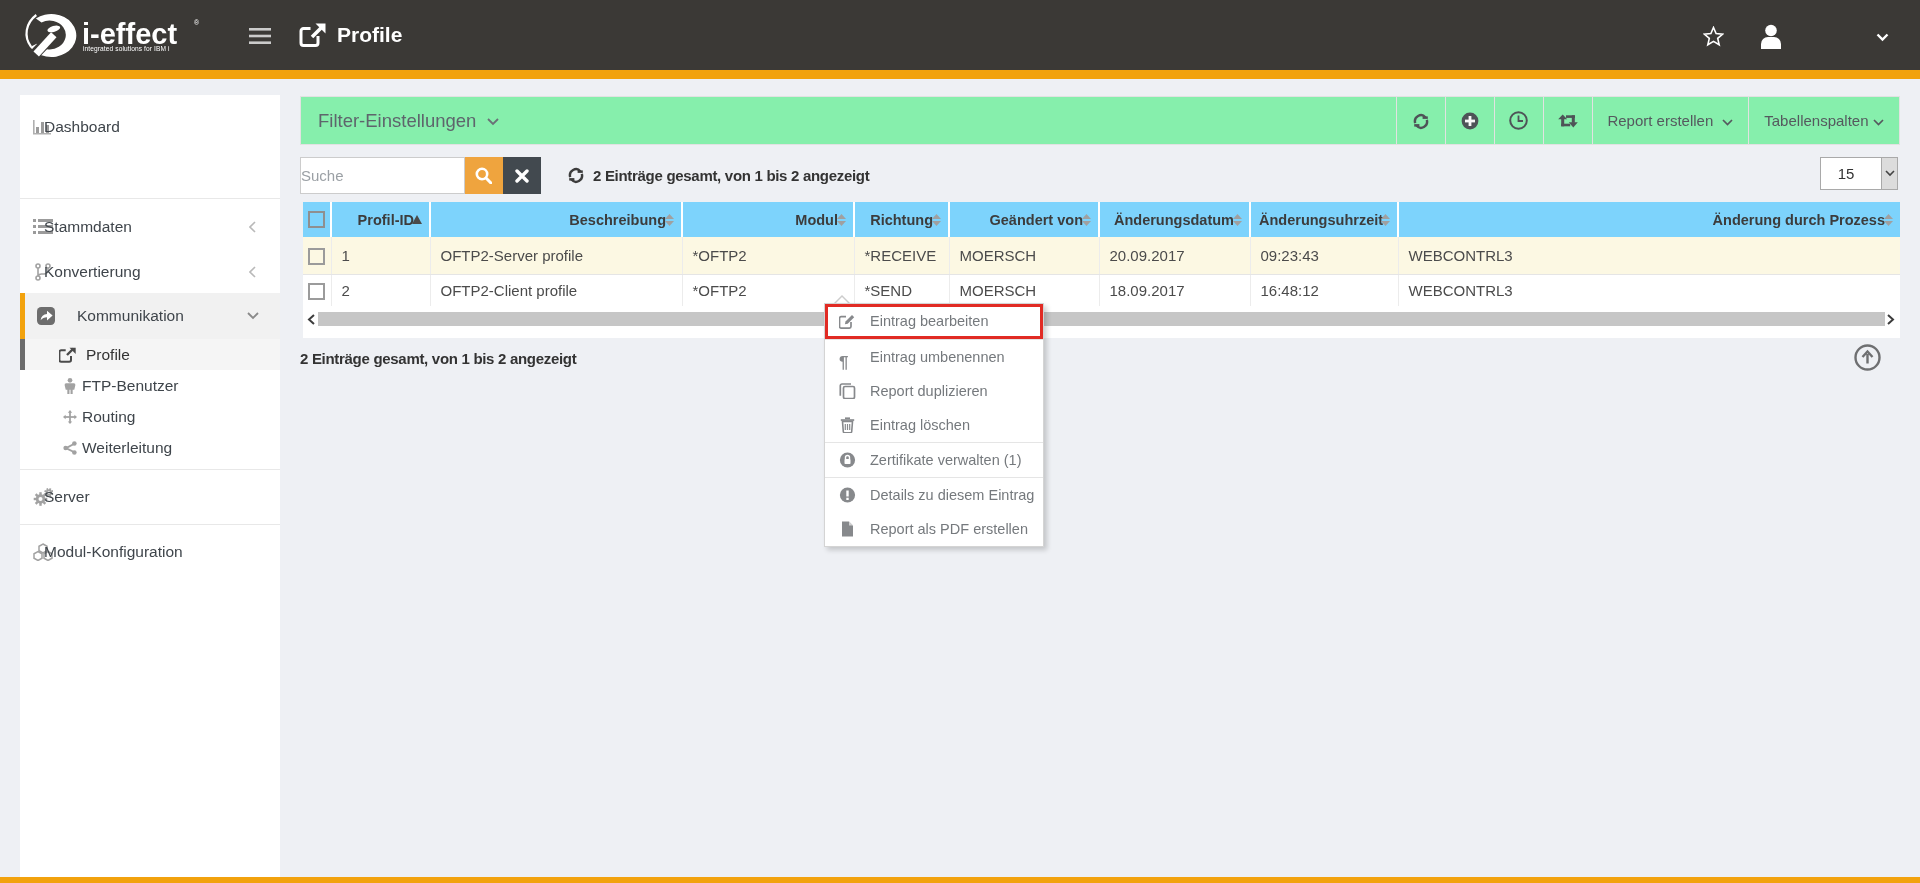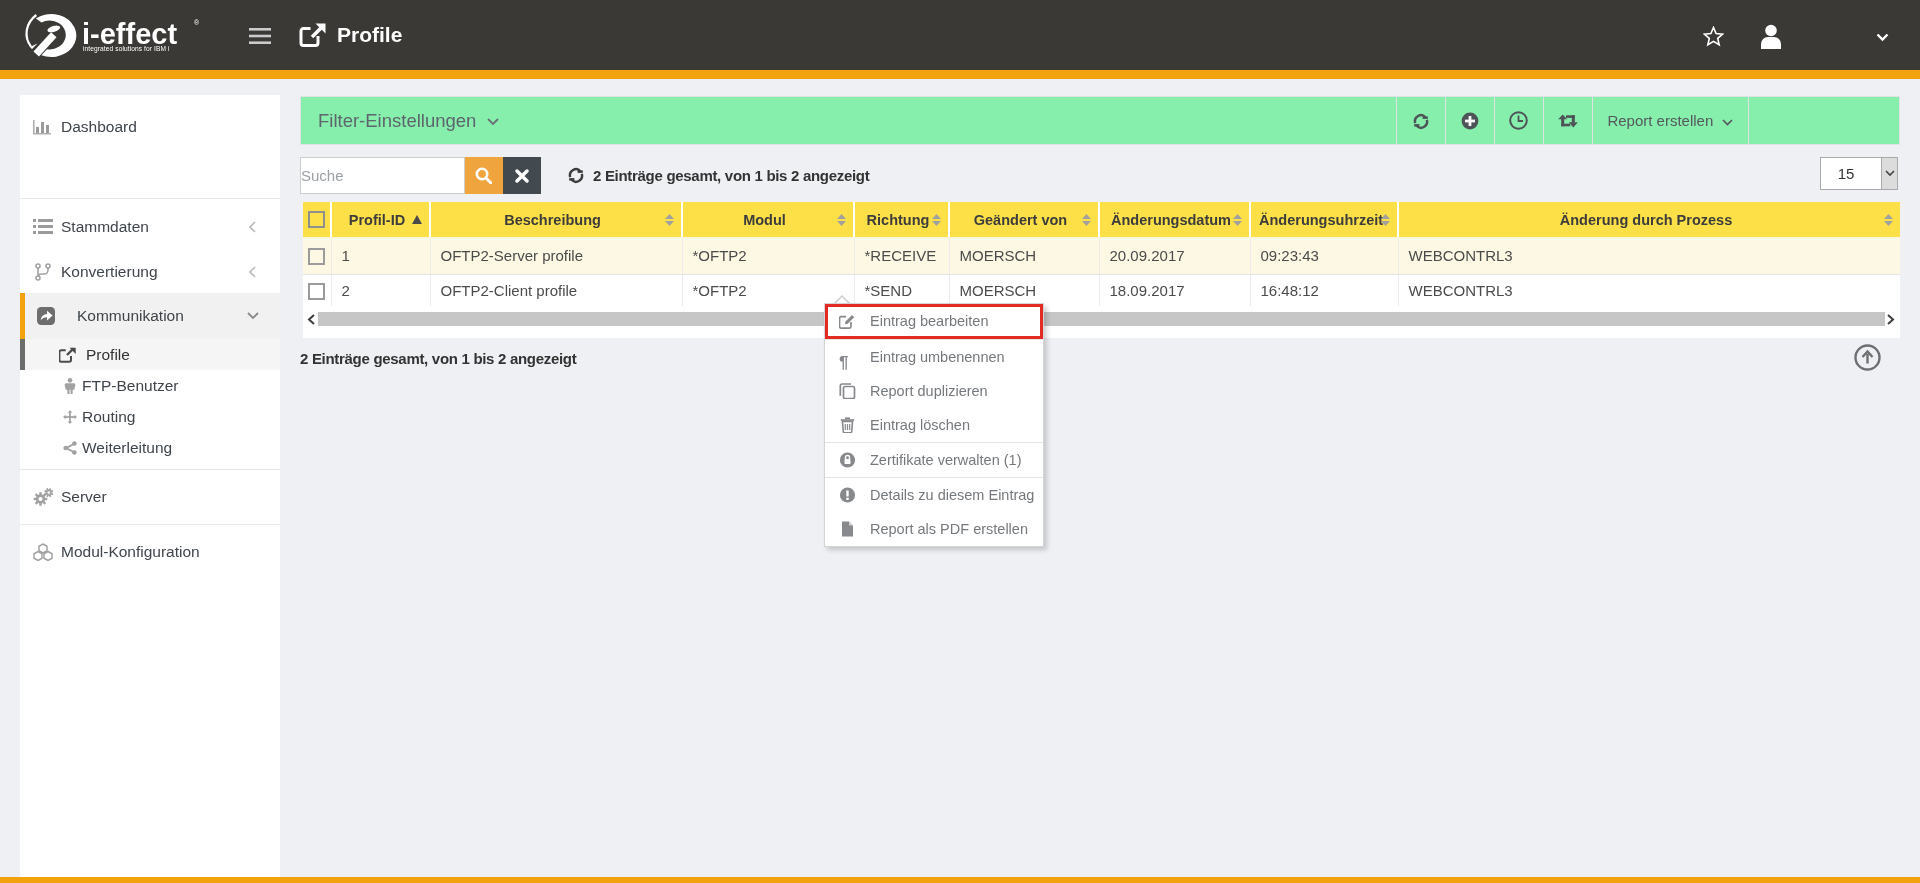--- a/index.html
+++ b/index.html
@@ -10,21 +10,21 @@
 
 #topbar{position:absolute;left:0;top:0;width:1920px;height:70px;background:#3b3936}
 #orangetop{position:absolute;left:0;top:70px;width:1920px;height:9px;background:#f2a20d}
 #orangebottom{position:absolute;left:0;top:877px;width:1920px;height:6px;background:#f2a20d}
 #pagetitle{position:absolute;left:337px;top:0;height:70px;line-height:70px;color:#fff;font-size:21px;font-weight:bold}
 
 
 #sidebar{position:absolute;left:20px;top:95px;width:260px;height:782px;background:#fff}
 .mi{position:absolute;left:0;width:260px;font-size:15.5px;color:#3f454b}
 .mi .ic{position:absolute;left:13px;top:50%;margin-top:-9px;width:20px;height:18px}
-.mi .tx{position:absolute;left:41px;top:0;line-height:inherit}
+.mi .tx{position:absolute;left:24px;top:0;line-height:inherit}
 .chevsvg{right:24px;top:50%;margin-top:-6px}
 .sdiv{position:absolute;left:0;width:260px;height:1px;background:#e8e8e8}
 .smi{position:absolute;left:0;width:260px;font-size:15.5px;color:#3f454b}
 .smi .ic{position:absolute;left:42px;top:50%;margin-top:-8px;width:17px;height:16px}
 .smi .tx{position:absolute;left:62px;top:0;line-height:inherit}
 
 
 #toolbar{position:absolute;left:300px;top:96px;width:1600px;height:49px;background:#86efac;border:1px solid #e2e2e2}
 .tsep{position:absolute;top:0;width:1px;height:47px;background:#e2e2e2}
 #filterlabel{position:absolute;left:17px;top:0;height:47px;line-height:47px;font-size:18.5px;color:#5e656c}
@@ -36,21 +36,21 @@
 #btnsearch{position:absolute;left:165px;top:0;width:38px;height:37px;background:#efa43e}
 #btnclear{position:absolute;left:203px;top:0;width:38px;height:37px;background:#42494f}
 #topcount{position:absolute;left:593px;top:157px;height:37px;line-height:37px;font-size:15px;letter-spacing:-0.3px;font-weight:bold;color:#333}
 #refreshtop{position:absolute;left:568px;top:167px}
 #pagesel{position:absolute;left:1820px;top:157px;width:78px;height:33px;background:#fff;border:1px solid #a9a9a9}
 #pagesel .num{position:absolute;left:0;top:0;width:50px;height:31px;line-height:31px;text-align:center;font-size:15px;color:#333}
 #pagesel .btn{position:absolute;right:0;top:0;width:16px;height:31px;background:#dcdcdc;border-left:1px solid #a9a9a9}
 
 
 #tbl{position:absolute;left:303px;top:202px;width:1597px;border-collapse:collapse;table-layout:fixed}
-#tbl th{background:#fde047;font-size:14.5px;color:#3c3c3c;text-align:center;font-weight:bold;height:35px;padding:0 15px 0 8px;border-left:2px solid #fff;position:relative}
+#tbl th{background:#7dd3fc;font-size:14.5px;color:#3c3c3c;text-align:right;font-weight:bold;height:35px;padding:0 15px 0 8px;border-left:2px solid #fff;position:relative}
 #tbl th:first-child{border-left:none}
 #tbl td{font-size:15px;color:#4b4b4b;padding:0 0 0 10px;border-left:1px solid #ececec;border-bottom:1px solid #e5e5e5}
 #tbl td:first-child{border-left:none}
 #tbl tr.r1 td{background:#fcf8e3;height:37px}
 #tbl tr.r2 td{background:#fff;height:33px}
 .cb{display:inline-block;width:17px;height:17px;border:2px solid #8f8f8f;vertical-align:middle;margin-left:-4px}
 .sort2{position:absolute;right:7px;top:50%;margin-top:-6px;width:9px;height:12px}
 .sort1{position:absolute;right:7px;top:50%;margin-top:-5px;width:10px;height:9px}
 
 
@@ -296,20 +296,23 @@
       <rect x="3.2" y="4.5" width="3" height="7.8"></rect>
       <rect x="3.2" y="9.7" width="9" height="2.6"></rect>
       <rect x="8" y="1.3" width="9" height="2.6"></rect>
       <rect x="13.8" y="1.3" width="3" height="7.5"></rect>
       <path d="M10.8,8.2 L19.8,8.2 L15.3,13.4 z"></path>
     </g>
   </svg>
   <div class="tbtn" style="left:1291px;width:156px">Report erstellen &nbsp;<svg width="11" height="7" viewBox="0 0 11 7" style="vertical-align:middle">
         <path d="M1,1 L5.5,5.5 L10,1" fill="none" stroke="#55595e" stroke-width="1.7"></path>
       </svg></div>
+  <div class="tbtn" style="left:1447px;width:152px">Tabellenspalten <svg width="11" height="7" viewBox="0 0 11 7" style="vertical-align:middle">
+        <path d="M1,1 L5.5,5.5 L10,1" fill="none" stroke="#55595e" stroke-width="1.7"></path>
+      </svg></div>
 </div>
 
 <div id="searchwrap">
   <div id="searchinput">Suche</div>
   <div id="btnsearch">
       <svg class="abs" style="left:10px;top:10px" width="17" height="17" viewBox="0 0 17 17">
         <circle cx="7" cy="7" r="5.2" fill="none" stroke="#fff" stroke-width="2.6"></circle>
         <path d="M11,11 L16,16" stroke="#fff" stroke-width="3" stroke-linecap="round"></path>
       </svg>
     </div>

